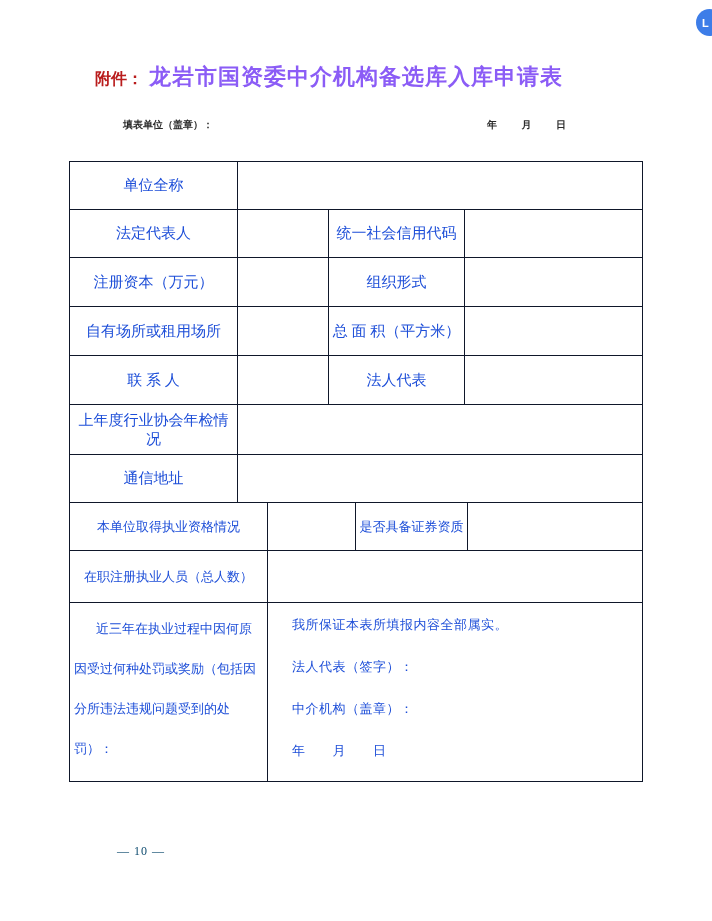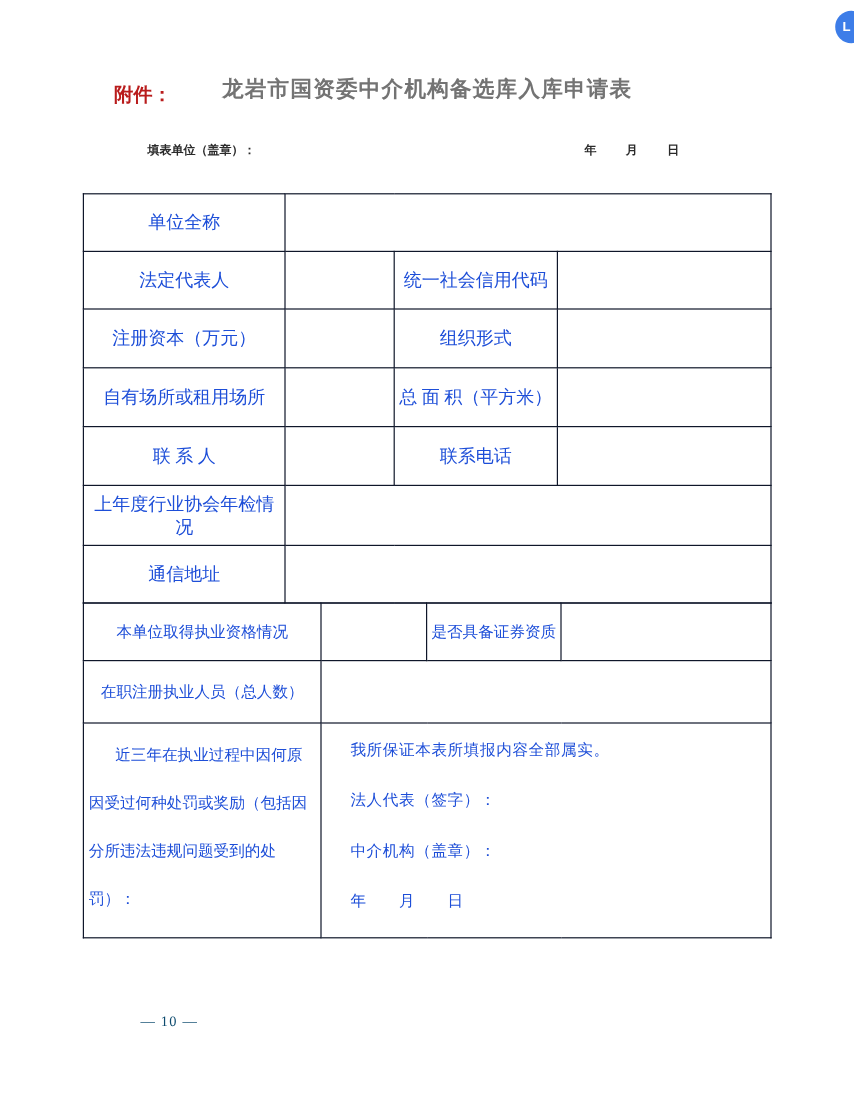--- a/index.html
+++ b/index.html
@@ -3,21 +3,21 @@
 <meta charset="utf-8">
 <style>
   html,body{margin:0;padding:0;}
   body{
     width:712px;height:921px;position:relative;overflow:hidden;
     background:#ffffff;color:#222;
     font-family:"Liberation Serif","DejaVu Serif",serif;
   }
   .attachment{position:absolute;left:95px;top:22px;font-size:16px;font-weight:bold;color:#b91c1c;margin-top:47px;}
   .title{position:absolute;left:0;top:62px;width:712px;text-align:center;
-    font-size:18px;font-weight:bold;letter-spacing:1px;color:#737373;}
+    font-size:22px;font-weight:bold;letter-spacing:1px;color:#8b5cf6;}
   .meta-line{position:absolute;left:0;top:118px;width:712px;height:20px;font-size:10px;font-weight:600;color:#2a2a2a;}
   .meta-unit{position:absolute;left:123px;top:0;}
   .meta-date{position:absolute;left:487px;top:0;letter-spacing:1.5px;}
   .table-wrap{position:absolute;left:69px;top:161px;width:574px;}
   table{border-collapse:collapse;table-layout:fixed;width:573px;}
   table.tb{margin-top:-1px;}
   td{border:1px solid #0f172a;vertical-align:middle;text-align:center;
     font-size:15px;color:#1d4ed8;padding:0 2px;overflow:hidden;}
   td.blank{background:#fff;}
   .tb td{font-size:13px;}
@@ -76,21 +76,21 @@
     </tr>
     <tr style="height:49px">
       <td>自有场所或租用场所</td>
       <td class="blank"></td>
       <td>总 面 积（平方米）</td>
       <td class="blank"></td>
     </tr>
     <tr style="height:49px">
       <td>联 系 人</td>
       <td class="blank"></td>
-      <td>联系电话</td>
+      <td>法人代表</td>
       <td class="blank"></td>
     </tr>
     <tr style="height:50px">
       <td>上年度行业协会年检情况</td>
       <td class="blank" colspan="3"></td>
     </tr>
     <tr style="height:48px">
       <td>通信地址</td>
       <td class="blank" colspan="3"></td>
     </tr>

